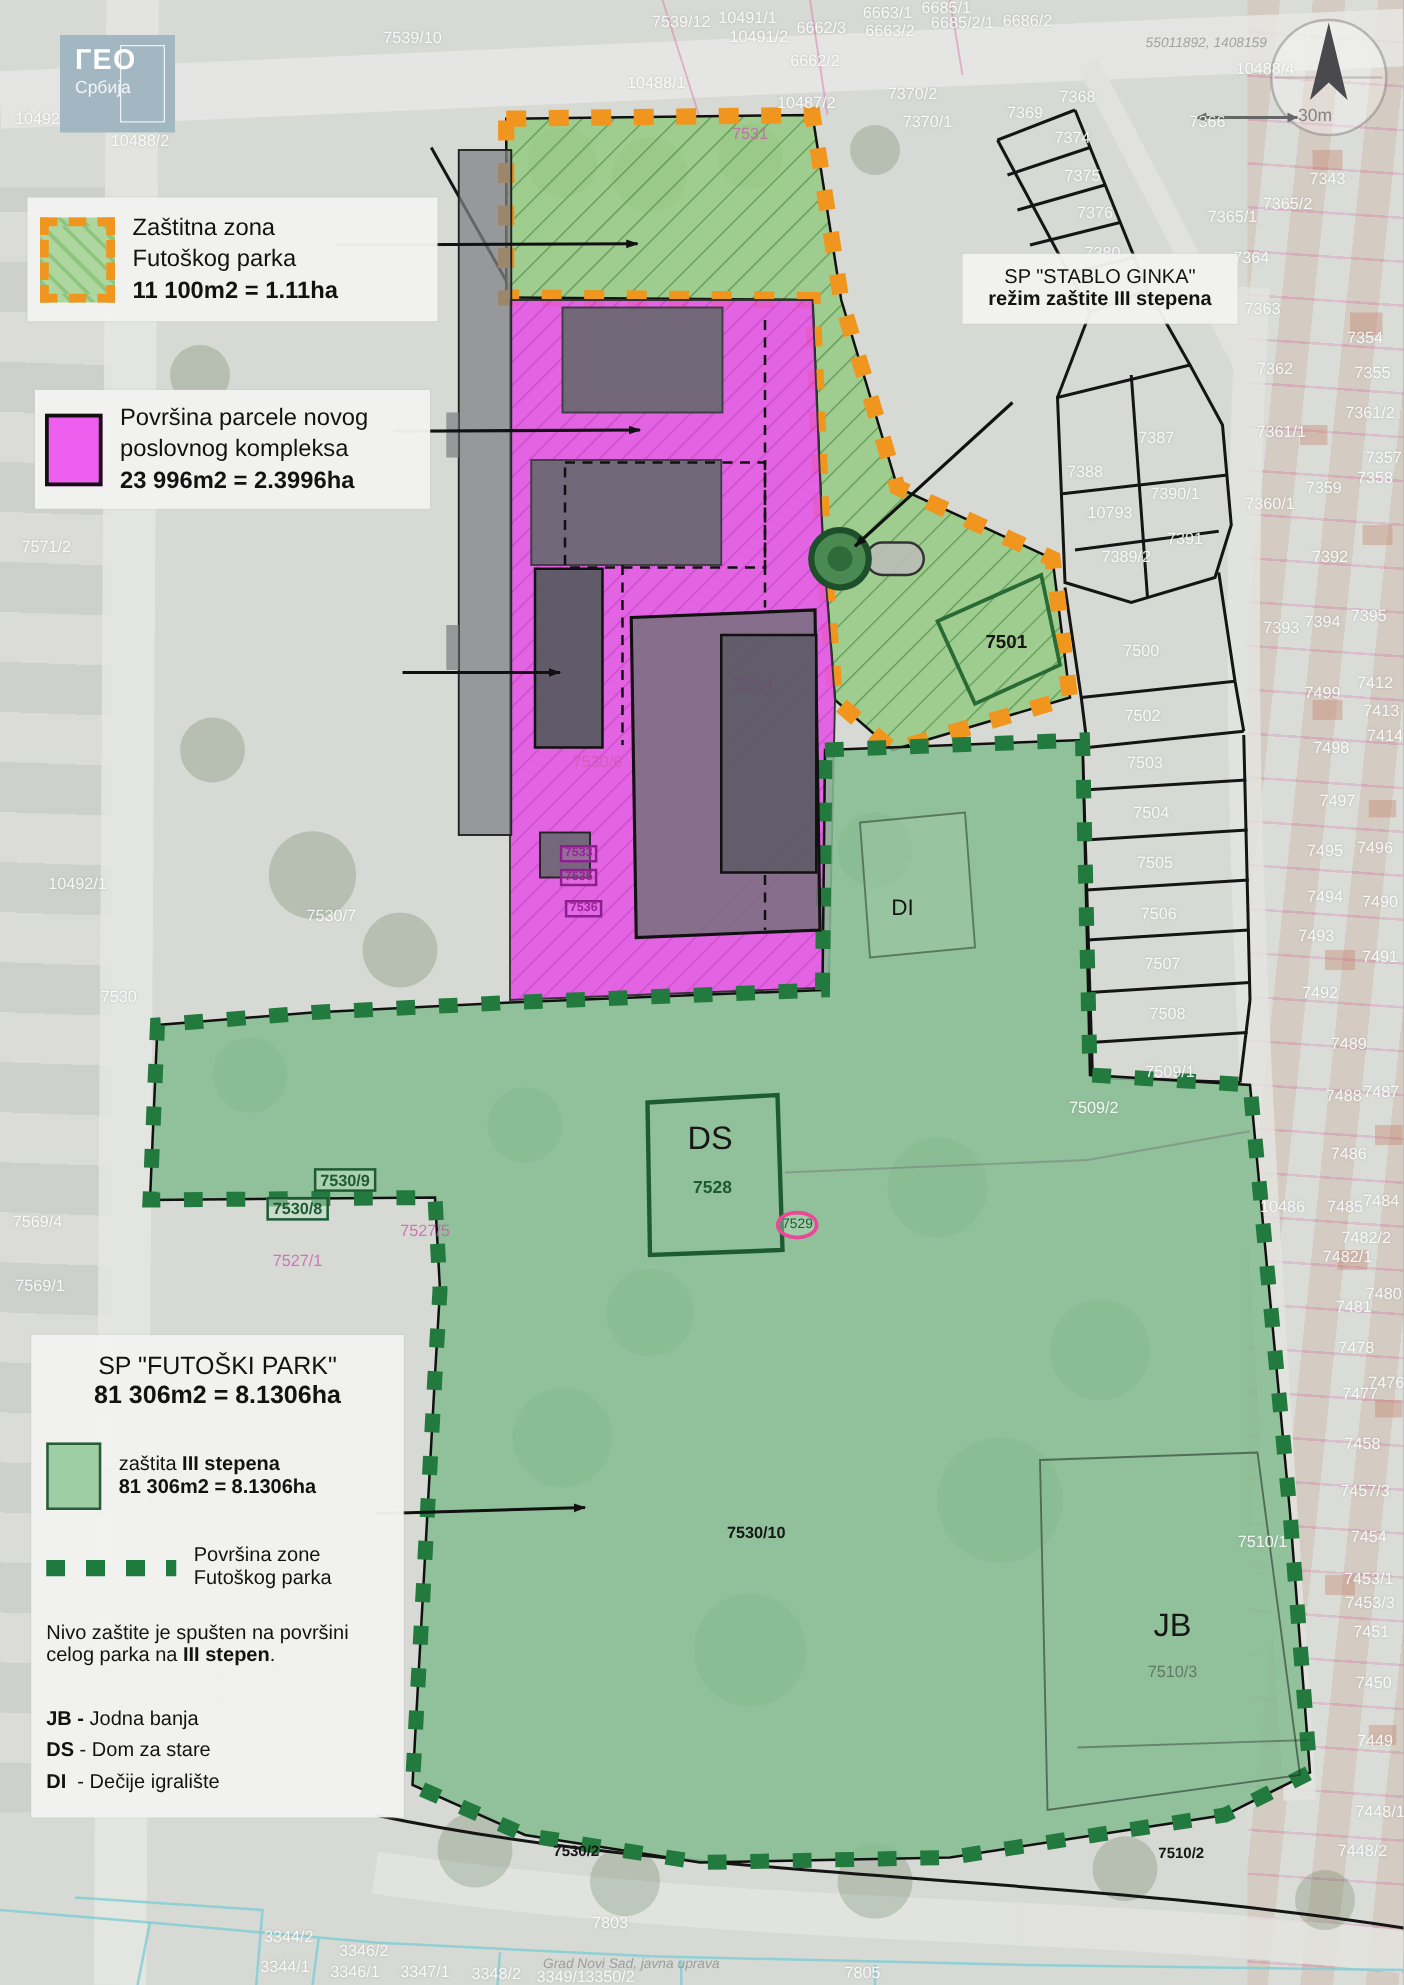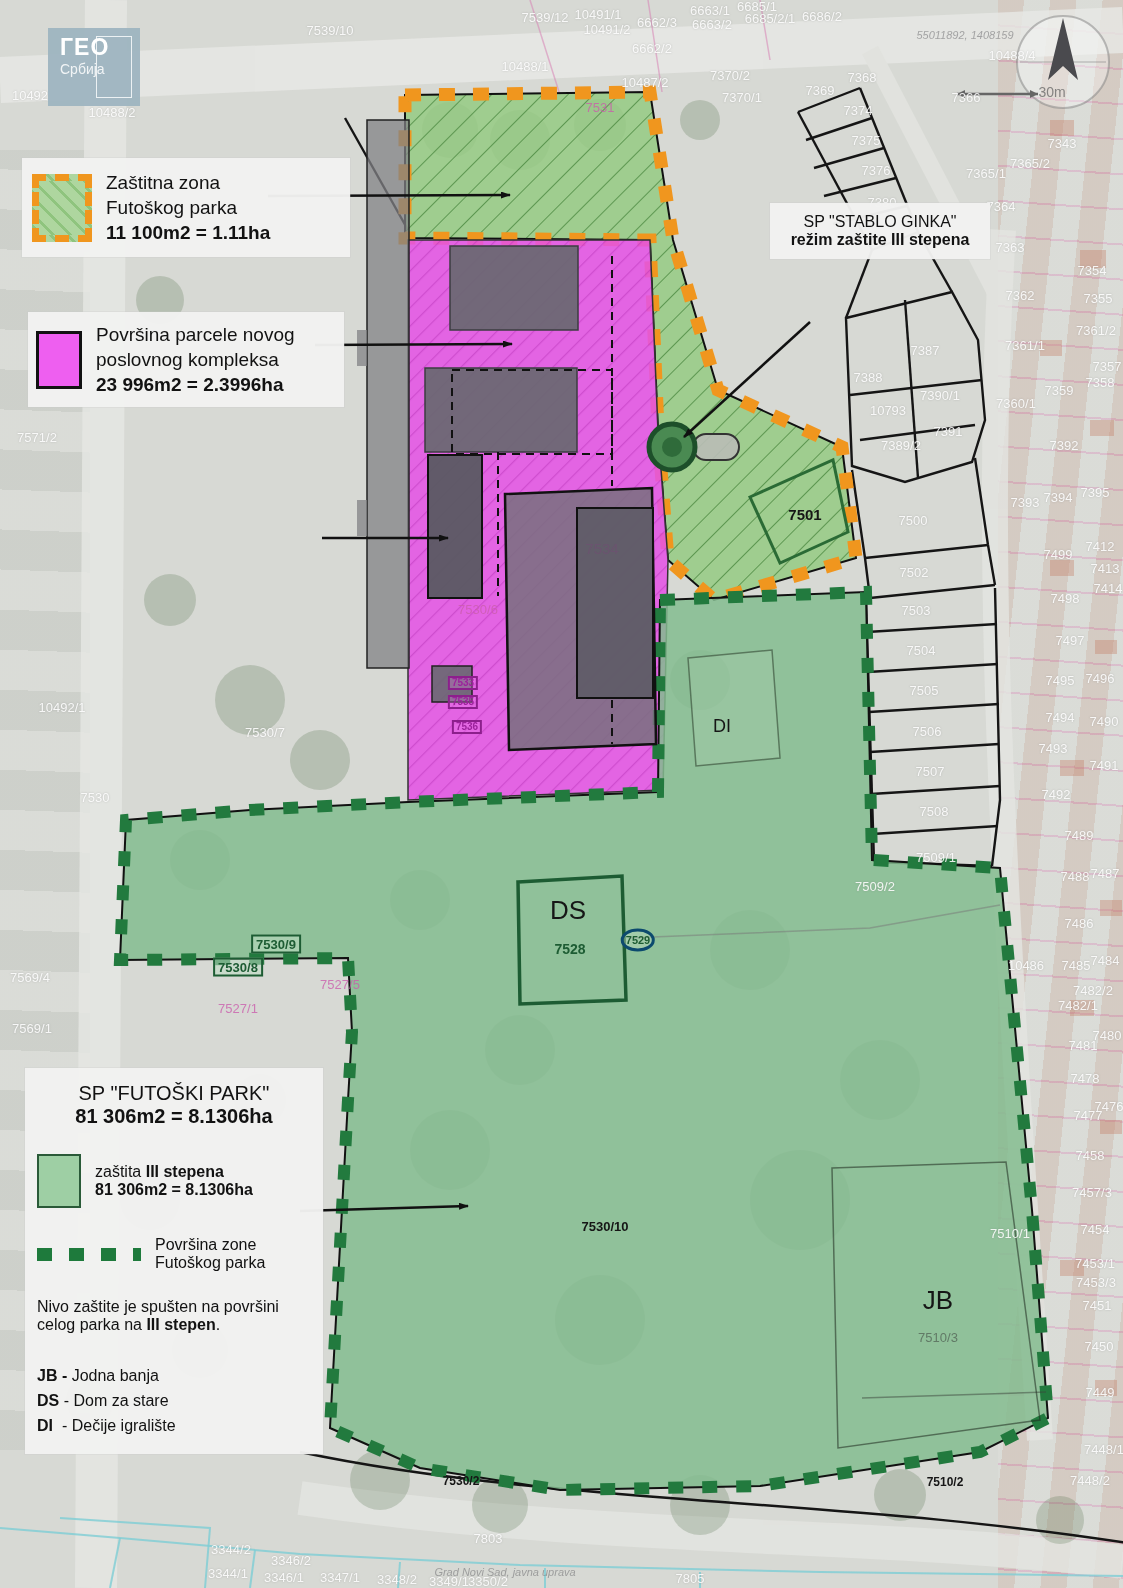--- a/index.html
+++ b/index.html
@@ -18,21 +18,21 @@
        white-space:nowrap;pointer-events:none;}
   .lbl.w{color:rgba(255,255,255,.88);text-shadow:0 0 2px rgba(110,110,110,.35);}
   .lbl.p{color:rgba(202,92,172,.78);}
   .lbl.g{color:#1d5c33;font-weight:bold;font-size:14px;}
   .lbl.gb{color:#1d5c33;font-weight:bold;border:2px solid #1d5c33;background:rgba(190,220,195,.55);padding:1px 3px;}
   .lbl.mb{color:#9c229c;font-weight:bold;border:2px solid #8c1f8c;font-size:10px;padding:0 2px;background:rgba(232,120,232,.30);}
   .lbl.db{color:#161616;font-weight:bold;}
   .lbl.dl{color:#161616;font-size:26px;}
   .lbl.dg{color:rgba(108,82,112,.85);font-size:15px;}
   .lbl.gy{color:rgba(92,114,96,.9);}
-  .lbl.gc{color:#1d5c33;font-weight:bold;border:3px solid #0c4a6e;border-radius:50%;padding:3px 2px;font-size:11px;background:rgba(190,220,195,.4);}
+  .lbl.gc{color:#1d5c33;font-weight:normal;border:3px solid #ec4899;border-radius:50%;padding:3px 2px;font-size:11px;background:rgba(190,220,195,.4);margin-top:40px;}
   .lbl.wm{color:rgba(108,108,112,.55);font-style:italic;font-size:11px;}
   
   .callout{position:absolute;background:rgba(242,242,241,.97);color:#121212;
            box-shadow:0 0 0 1px rgba(200,200,200,.25);}
   .callout .t{font-size:19px;line-height:1.32;}
   .callout .b{font-weight:bold;}
   .row{display:flex;align-items:center;gap:14px;}
   .sw-zast{width:46px;height:54px;flex:0 0 auto;border:7px dashed #f0961e;
            background:repeating-linear-gradient(45deg,#aed69f 0 9px,#8fc47e 9px 12px);}
   .sw-pink{width:40px;height:52px;flex:0 0 auto;border:3px solid #111;background:#ee5ff0;}

